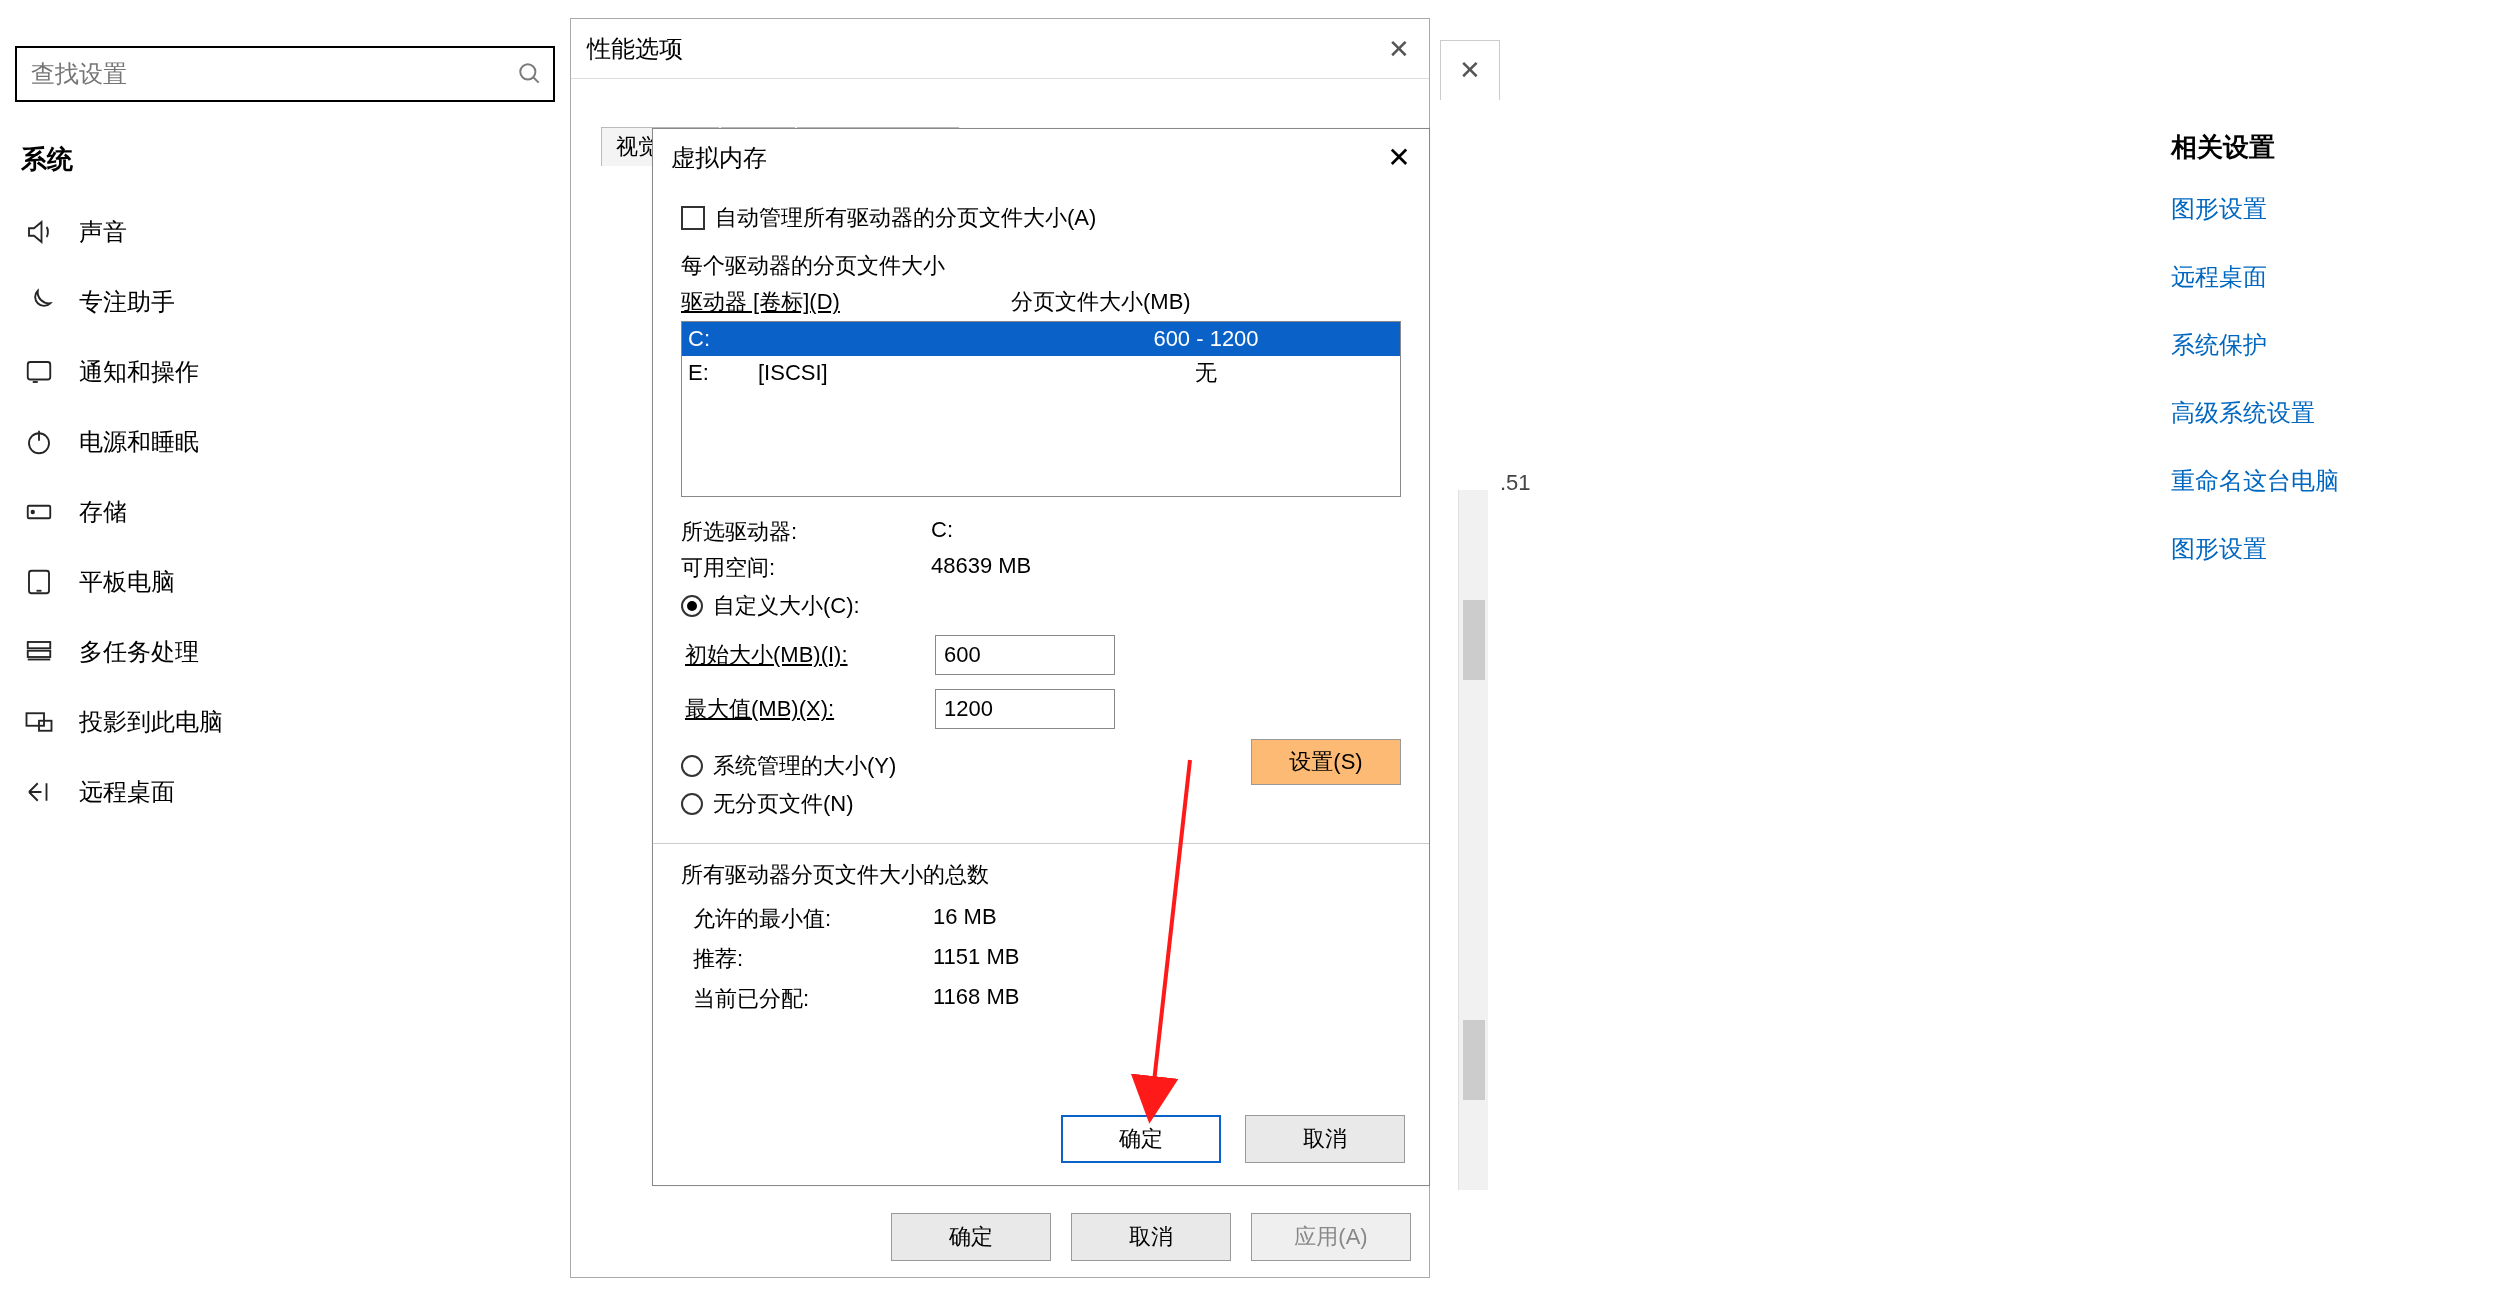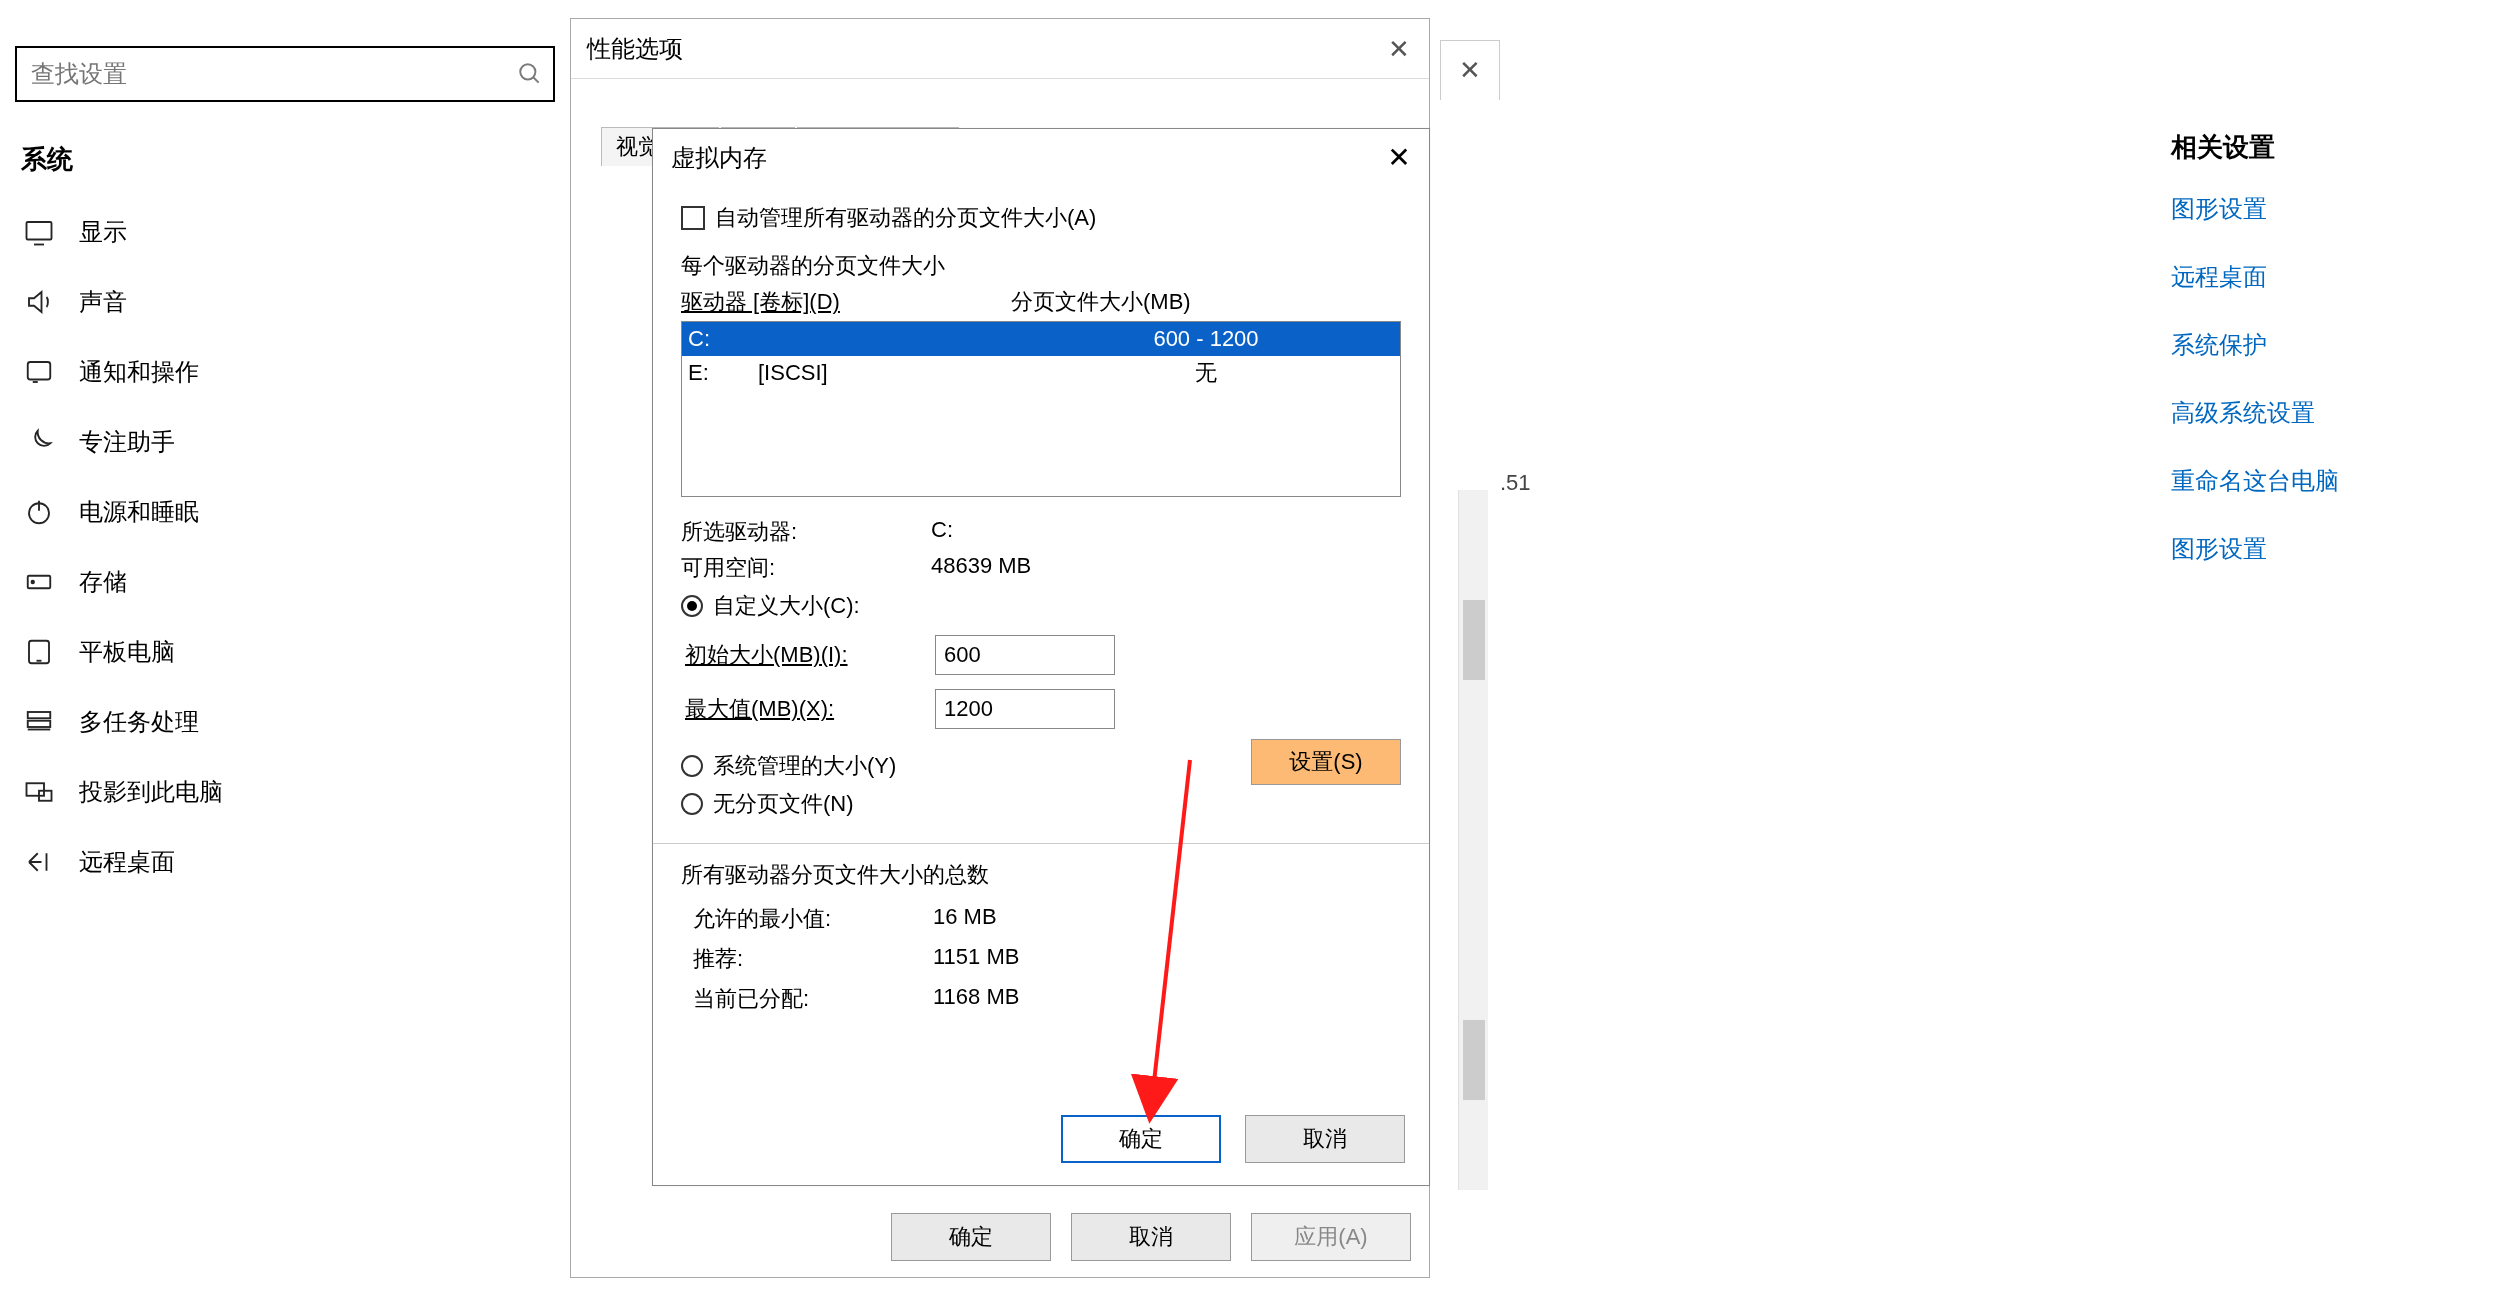--- a/index.html
+++ b/index.html
@@ -94,51 +94,42 @@
           <circle cx="10" cy="10" r="7"></circle>
           <path d="m20 20-5-5"></path>
         </svg>
     </span>
   </div>
   <div class="section-title">系统</div>
   <div class="nav-list">
     <div class="nav-item">
       <span class="icon">
           <svg width="30" height="30" viewBox="0 0 24 24" fill="none" stroke="#000" stroke-width="1.5">
-            <rect x="2" y="4" width="20" height="14" rx="1"></rect>
-            <path d="M8 22h8"></path>
-          </svg>
-        </span>
-      <span>显示</span>
-    </div>
-    <div class="nav-item">
-      <span class="icon">
-          <svg width="30" height="30" viewBox="0 0 24 24" fill="none" stroke="#000" stroke-width="1.5">
             <path d="M4 9v6h4l6 5V4L8 9H4z"></path>
             <path d="M18 8c1.5 1.5 1.5 6.5 0 8"></path>
           </svg>
         </span>
       <span>声音</span>
     </div>
     <div class="nav-item">
       <span class="icon">
           <svg width="30" height="30" viewBox="0 0 24 24" fill="none" stroke="#000" stroke-width="1.5">
+            <path d="M21 13A9 9 0 0 1 11 3a7 7 0 1 0 10 10z"></path>
+          </svg>
+        </span>
+      <span>专注助手</span>
+    </div>
+    <div class="nav-item">
+      <span class="icon">
+          <svg width="30" height="30" viewBox="0 0 24 24" fill="none" stroke="#000" stroke-width="1.5">
             <rect x="3" y="4" width="18" height="14" rx="2"></rect>
             <path d="M7 20h4"></path>
           </svg>
         </span>
       <span>通知和操作</span>
-    </div>
-    <div class="nav-item">
-      <span class="icon">
-          <svg width="30" height="30" viewBox="0 0 24 24" fill="none" stroke="#000" stroke-width="1.5">
-            <path d="M21 13A9 9 0 0 1 11 3a7 7 0 1 0 10 10z"></path>
-          </svg>
-        </span>
-      <span>专注助手</span>
     </div>
     <div class="nav-item">
       <span class="icon">
           <svg width="30" height="30" viewBox="0 0 24 24" fill="none" stroke="#000" stroke-width="1.5">
             <circle cx="12" cy="13" r="8"></circle>
             <path d="M12 3v8"></path>
           </svg>
         </span>
       <span>电源和睡眠</span>
     </div>

